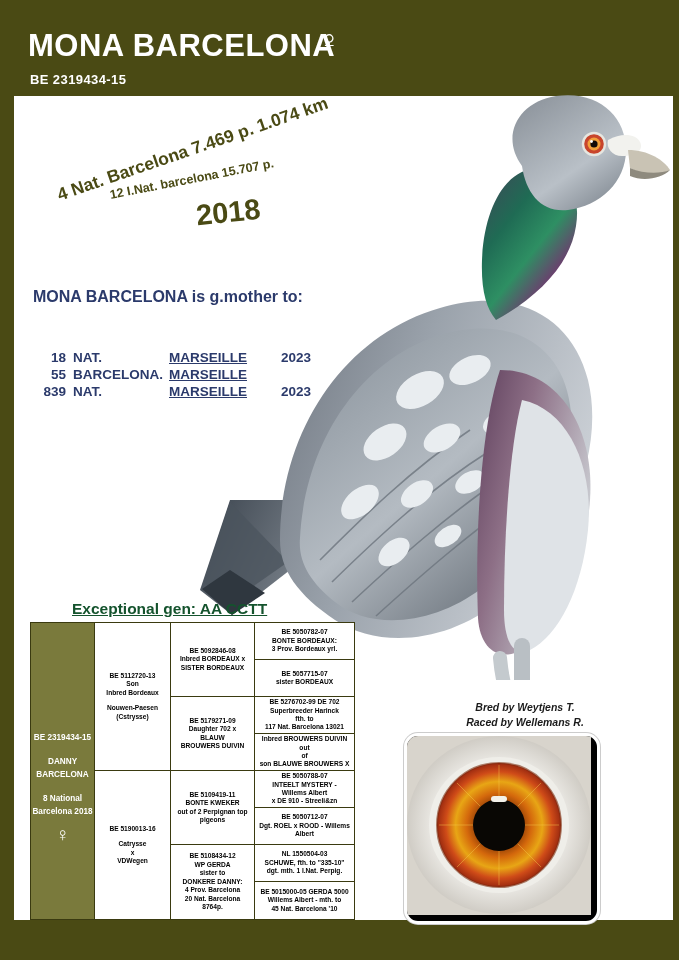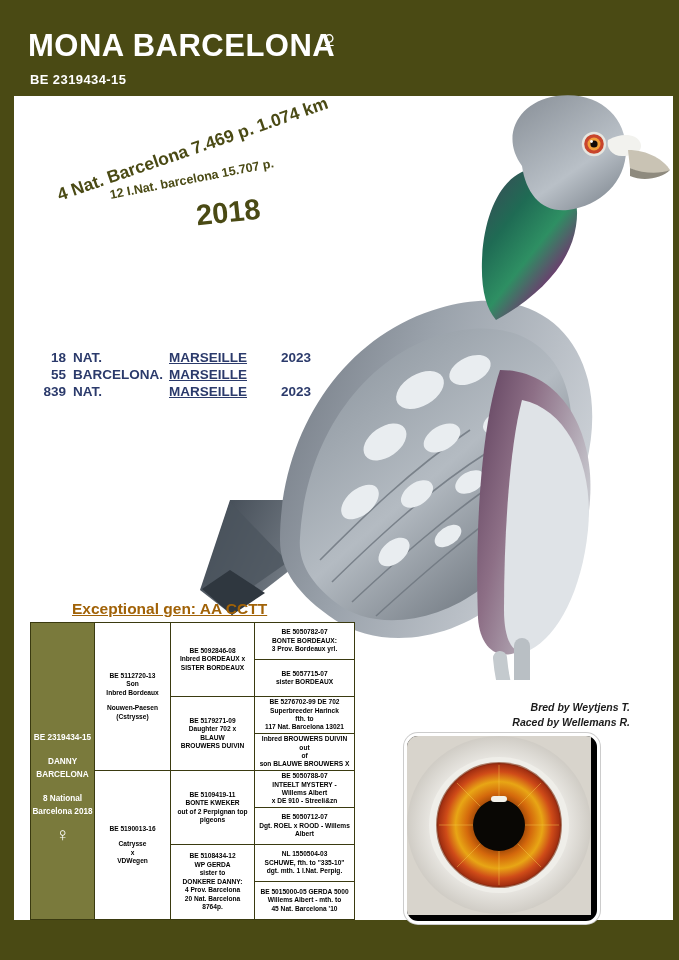--- a/index.html
+++ b/index.html
@@ -127,21 +127,21 @@
     left: 170px; top: 70px;
     width: 500px; height: 610px;
     overflow: hidden;
   }
   
   .excep {
     position: absolute;
     left: 72px; top: 600px;
     font-size: 15.5px;
     font-weight: bold;
-    color: #a16207;
+    color: #14532d;
     text-decoration: underline;
     white-space: nowrap;
   }
   
   .pedigree {
     position: absolute;
     left: 30px; top: 622px;
     width: 325px; height: 298px;
     border: 1px solid #3a3a10;
     background: #ffffff;
@@ -178,21 +178,21 @@
   .cell:last-child { border-bottom: none; }
   .h50 { height: 50%; }
   .h25 { height: 25%; }
   .h125 { height: 12.5%; }
   .cell .ln { display: block; }
   
   .credits {
     position: absolute;
     left: 420px; top: 700px;
     width: 210px;
-    text-align: right;
+    text-align: center;
     font-size: 10.5px;
     font-style: italic;
     font-weight: bold;
     color: #1b1b1b;
     line-height: 1.45;
   }
   
   .eye-frame {
     position: absolute;
     left: 404px; top: 733px;
@@ -312,20 +312,21 @@
 
       <path d="M 352 576 C 352 602 352 616 352 628" stroke="#b9bfc4" stroke-width="16" fill="none" stroke-linecap="round"></path>
       <path d="M 330 588 C 332 610 336 622 340 634" stroke="#c4cace" stroke-width="14" fill="none" stroke-linecap="round"></path>
     </svg>
   </div>
 
   <div class="arc1">4 Nat. Barcelona 7.469 p. 1.074 km</div>
   <div class="arc2">12 I.Nat. barcelona 15.707 p.</div>
   <div class="year">2018</div>
 
+  <div class="gmother-title">MONA BARCELONA is g.mother to:</div>
   <table class="gm-table">
     <tbody>
         <tr>
       <td class="gm-num">18</td>
       <td class="gm-cat">NAT.</td>
       <td class="gm-race">MARSEILLE</td>
       <td class="gm-year">2023</td>
     </tr>
     <tr>
       <td class="gm-num">55</td>

